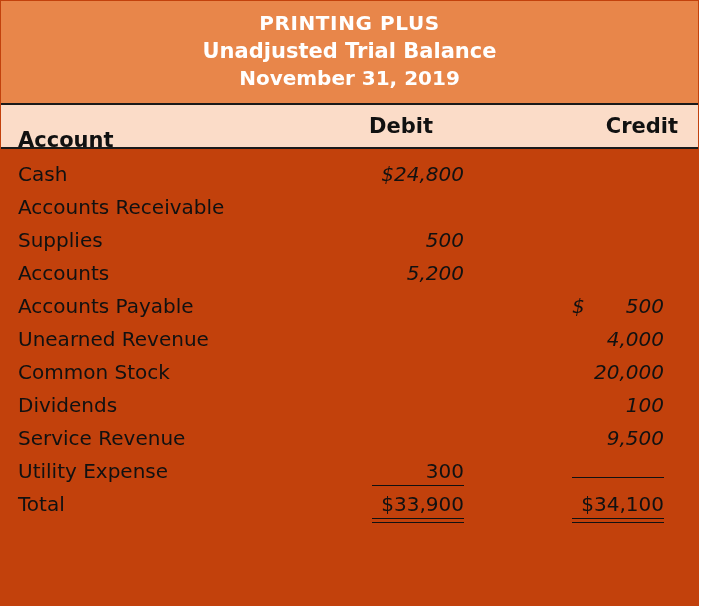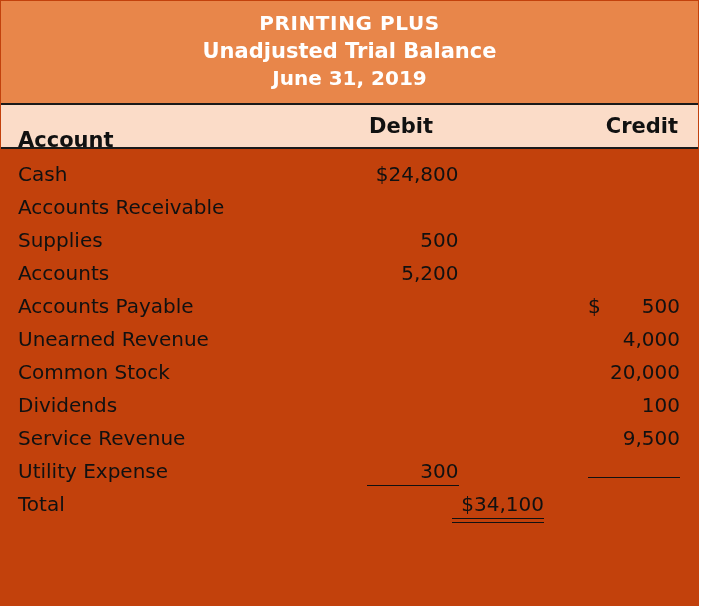--- a/index.html
+++ b/index.html
@@ -81,21 +81,20 @@
   .rows {
     padding-top: 13px;
     flex: 1 1 auto;
   }
   .row {
     display: flex;
     align-items: baseline;
     height: 33px;
     font-size: 20px;
     color: #111111;
-    gap: 40px;
   }
   .cell-account {
     width: 305px;
     padding-left: 17px;
     box-sizing: border-box;
     text-align: left;
   }
   .cell-debit {
     width: 160px;
     box-sizing: border-box;
@@ -131,31 +130,32 @@
     content: "";
     position: absolute;
     left: 0;
     right: 0;
     bottom: -4.5px;
     border-bottom: 1.5px solid #111111;
   }
   .blank {
     display: inline-block;
     min-width: 92px;
+    font-style: italic;
   }
 </style>
 </head>
 <body>
 
 <div class="sheet">
 
   <div class="title-block">
     <div class="title-line-1">PRINTING PLUS</div>
     <div class="title-line-2">Unadjusted Trial Balance</div>
-    <div class="title-line-3">June 31, 2019</div>
+    <div class="title-line-3">November 31, 2019</div>
   </div>
 
   <div class="col-header">
     <div class="col-account">Account</div>
     <div class="col-debit">Debit</div>
     <div class="col-credit">Credit</div>
   </div>
 
   <div class="rows" id="rows-container">
       <div class="row">
@@ -202,17 +202,18 @@
         <div class="cell-debit"><span class="blank"></span></div>
         <div class="cell-credit"><span class="blank">9,500</span></div>
       </div>
       <div class="row">
         <div class="cell-account">Utility Expense</div>
         <div class="cell-debit"><span class="underline-single">300</span></div>
         <div class="cell-credit"><span class="underline-single"></span></div>
       </div>
       <div class="row">
         <div class="cell-account">Total</div>
+        <div class="cell-debit"><span class="underline-double">$33,900</span></div>
         <div class="cell-credit"><span class="underline-double">$34,100</span></div>
       </div>
     </div>
 
 </div>
 
 </body></html>

